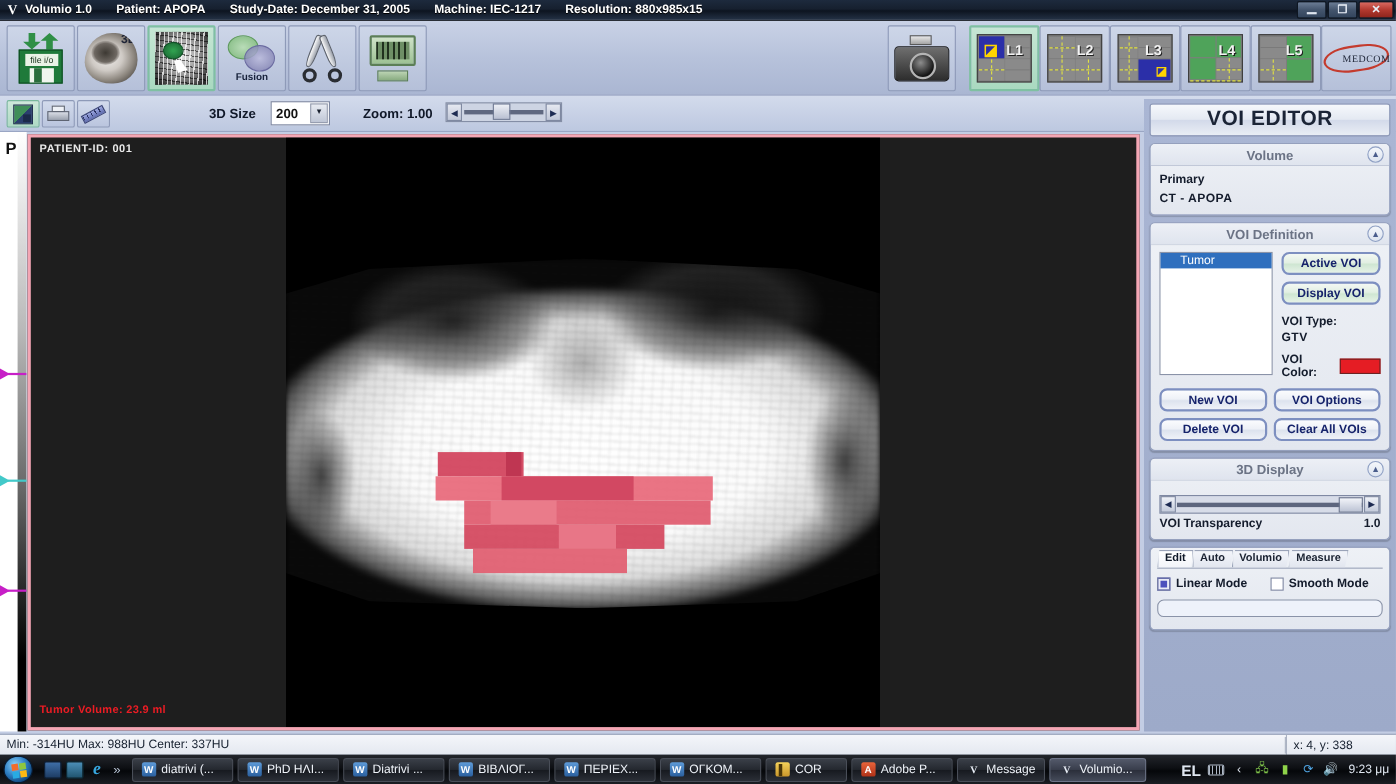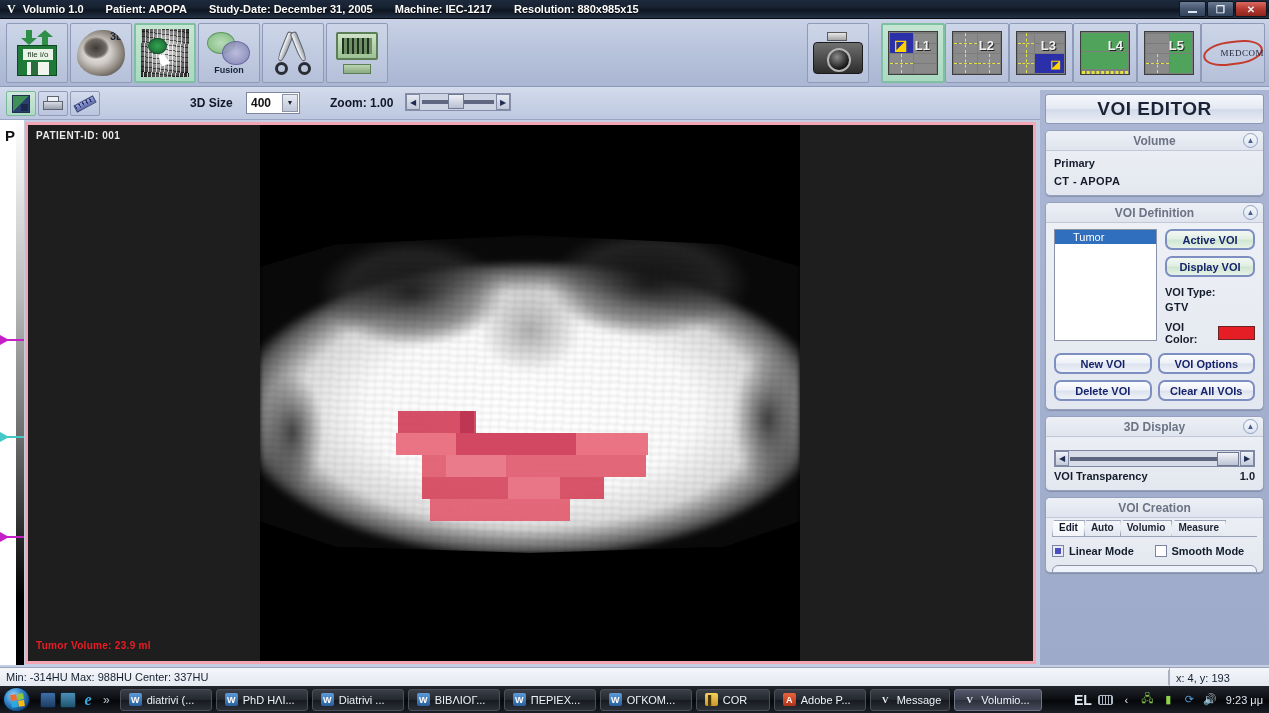--- a/index.html
+++ b/index.html
@@ -574,21 +574,21 @@
       <div class="c dash"></div>
         <div class="c"></div>
         <div class="c dash"></div>
         <div class="c blue"></div>
       <span class="lnum" style="right:9px;top:6px;">L3</span>
       <span class="cglyph" style="right:4px;bottom:3px;font-size:11px;">◪</span>
     </div>
   </div>
 
   <div class="tbtn" style="left:1073px;width:64px;">
-    <div class="layout-ico" style="grid-template-columns:1fr;grid-template-rows:1fr 1fr;">
+    <div class="layout-ico" style="grid-template-columns:1fr 1fr;grid-template-rows:1fr 1fr;">
       <div class="c green"></div>
         <div class="c green"></div>
         <div class="c green"></div>
       <div class="c dash"></div>
         <div class="c dash"></div>
         <div class="c dash"></div>
       <span class="lnum" style="right:6px;top:6px;">L4</span>
     </div>
   </div>
 
@@ -619,21 +619,21 @@
         <div class="s"></div>
         <div class="p"></div>
       </div>
   </div>
   <div class="sbtn" style="left:70px;">
     <div class="ico-ruler"></div>
   </div>
 
   <span class="sb-label" style="left:190px;">3D Size</span>
   <div class="sb-select" style="left:246px;">
-    <span>400</span>
+    <span>200</span>
     <span class="arrowbox">▼</span>
   </div>
 
   <span class="sb-label" style="left:330px;">Zoom: 1.00</span>
   <div class="slider-wrap" style="left:405px;">
     <div class="arw">◀</div>
     <div class="track">
       <div class="thumb" style="left:26px;"></div>
     </div>
     <div class="arw">▶</div>
@@ -736,23 +736,20 @@
         <div class="arw">▶</div>
       </div>
       <div class="trans-row">
         <span class="lbl">VOI Transparency</span>
         <span class="val">1.0</span>
       </div>
     </div>
   </div>
 
   <div class="group" style="height:76px;overflow:hidden;">
-    <div class="group-head">
-      <span>VOI Creation</span>
-    </div>
     <div class="group-body" style="padding:0 6px 6px 6px;">
       <div class="tabs">
         <div class="tab active">Edit</div>
         <div class="tab">Auto</div>
         <div class="tab">Volumio</div>
         <div class="tab">Measure</div>
       </div>
       <div class="mode-row">
         <div class="half">
           <span class="chk on"></span>
@@ -764,21 +761,21 @@
         </div>
       </div>
       <div class="bottom-field"></div>
     </div>
   </div>
 </div>
 
 <div class="statusbar">
   <span class="sb-left">Min: -314HU Max: 988HU  Center: 337HU</span>
   <div class="sb-sep"></div>
-  <div class="sb-right">x: 4, y: 193</div>
+  <div class="sb-right">x: 4, y: 338</div>
 </div>
 
 <div class="taskbar">
   <div class="startorb">
     <div class="flag">
       <i style="background:#f36b2c"></i>
         <i style="background:#8fc73e"></i>
       <i style="background:#29abe2"></i>
         <i style="background:#fdb913"></i>
     </div>

